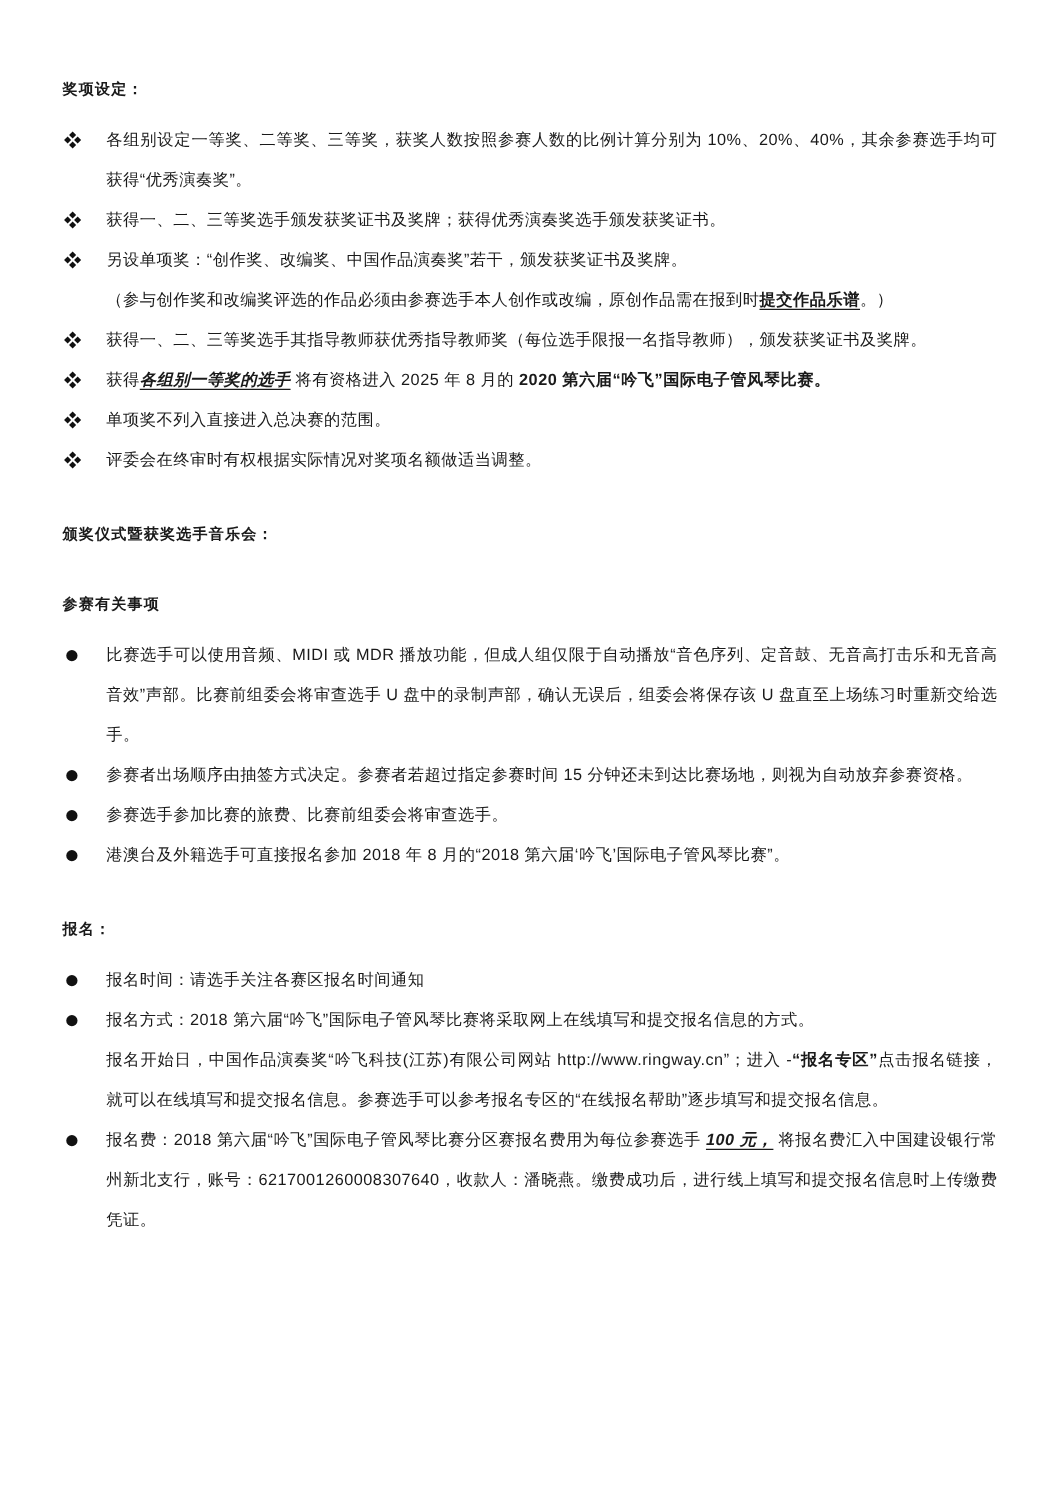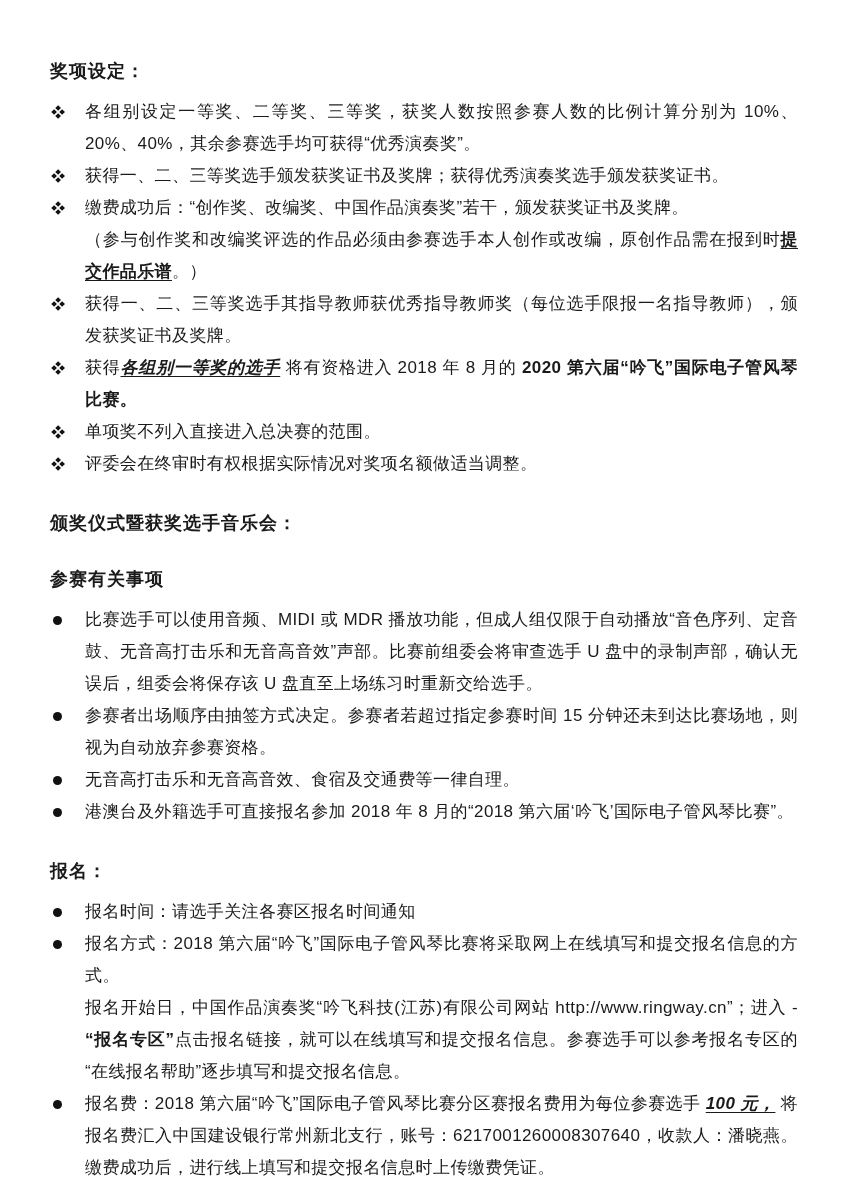--- a/index.html
+++ b/index.html
@@ -10,29 +10,29 @@
   }
   .page {
     width: 848px;
     min-height: 1200px;
     margin: 0 auto;
     background: #ffffff;
     padding: 58px 50px 60px 50px;
   }
   .heading {
     font-weight: bold;
-    font-size: 18px;
+    font-size: 12px;
     line-height: 26px;
     letter-spacing: 1px;
     margin: 30px 0 12px 0;
   }
   section:first-child .heading { margin-top: 0; }
   .item {
     position: relative;
-    font-size: 17px;
+    font-size: 13px;
     line-height: 32px;
     letter-spacing: 0.4px;
     text-align: justify;
   }
   .item.bulleted { padding-left: 35px; }
   .item.indent   { padding-left: 35px; }
   .item.flush    { padding-left: 0; }
   .bullet {
     position: absolute;
     left: 2px;
@@ -85,55 +85,55 @@
             <i class="dm d1"></i>
             <i class="dm d2"></i>
             <i class="dm d3"></i>
             <i class="dm d4"></i>
           </span><span><span>获得一、二、三等奖选手颁发获奖证书及奖牌；获得优秀演奏奖选手颁发获奖证书。</span></span></div>
         <div class="item bulleted"><span class="bullet diamond">
             <i class="dm d1"></i>
             <i class="dm d2"></i>
             <i class="dm d3"></i>
             <i class="dm d4"></i>
-          </span><span><span>缴费成功后：“创作奖、改编奖、中国作品演奏奖”若干，颁发获奖证书及奖牌。</span></span></div>
+          </span><span><span>另设单项奖：“创作奖、改编奖、中国作品演奏奖”若干，颁发获奖证书及奖牌。</span></span></div>
         <div class="item indent"><span><span>（参与创作奖和改编奖评选的作品必须由参赛选手本人创作或改编，原创作品需在报到时</span><span class="b u">提交作品乐谱</span><span>。）</span></span></div>
         <div class="item bulleted"><span class="bullet diamond">
             <i class="dm d1"></i>
             <i class="dm d2"></i>
             <i class="dm d3"></i>
             <i class="dm d4"></i>
           </span><span><span>获得一、二、三等奖选手其指导教师获优秀指导教师奖（每位选手限报一名指导教师），颁发获奖证书及奖牌。</span></span></div>
         <div class="item bulleted"><span class="bullet diamond">
             <i class="dm d1"></i>
             <i class="dm d2"></i>
             <i class="dm d3"></i>
             <i class="dm d4"></i>
-          </span><span><span>获得</span><span class="b i u">各组别一等奖的选手</span><span> 将有资格进入 2018 年 8 月的 </span><span class="b">2020 第六届“吟飞”国际电子管风琴比赛。</span></span></div>
+          </span><span><span>获得</span><span class="b i u">各组别一等奖的选手</span><span> 将有资格进入 2025 年 8 月的 </span><span class="b">2020 第六届“吟飞”国际电子管风琴比赛。</span></span></div>
         <div class="item bulleted"><span class="bullet diamond">
             <i class="dm d1"></i>
             <i class="dm d2"></i>
             <i class="dm d3"></i>
             <i class="dm d4"></i>
           </span><span><span>单项奖不列入直接进入总决赛的范围。</span></span></div>
         <div class="item bulleted"><span class="bullet diamond">
             <i class="dm d1"></i>
             <i class="dm d2"></i>
             <i class="dm d3"></i>
             <i class="dm d4"></i>
           </span><span><span>评委会在终审时有权根据实际情况对奖项名额做适当调整。</span></span></div>
       </section>
       <section>
         <div class="heading">颁奖仪式暨获奖选手音乐会：</div>
       </section>
       <section>
         <div class="heading">参赛有关事项</div>
         <div class="item bulleted"><span class="bullet circle"></span><span><span>比赛选手可以使用音频、MIDI 或 MDR 播放功能，但成人组仅限于自动播放“音色序列、定音鼓、无音高打击乐和无音高音效”声部。比赛前组委会将审查选手 U 盘中的录制声部，确认无误后，组委会将保存该 U 盘直至上场练习时重新交给选手。</span></span></div>
         <div class="item bulleted"><span class="bullet circle"></span><span><span>参赛者出场顺序由抽签方式决定。参赛者若超过指定参赛时间 15 分钟还未到达比赛场地，则视为自动放弃参赛资格。</span></span></div>
-        <div class="item bulleted"><span class="bullet circle"></span><span><span>无音高打击乐和无音高音效、食宿及交通费等一律自理。</span></span></div>
+        <div class="item bulleted"><span class="bullet circle"></span><span><span>参赛选手参加比赛的旅费、比赛前组委会将审查选手。</span></span></div>
         <div class="item bulleted"><span class="bullet circle"></span><span><span>港澳台及外籍选手可直接报名参加 2018 年 8 月的“2018 第六届‘吟飞’国际电子管风琴比赛”。</span></span></div>
       </section>
       <section>
         <div class="heading">报名：</div>
         <div class="item bulleted"><span class="bullet circle"></span><span><span>报名时间：请选手关注各赛区报名时间通知</span></span></div>
         <div class="item bulleted"><span class="bullet circle"></span><span><span>报名方式：2018 第六届“吟飞”国际电子管风琴比赛将采取网上在线填写和提交报名信息的方式。</span></span></div>
         <div class="item indent"><span><span>报名开始日，中国作品演奏奖“吟飞科技(江苏)有限公司网站 http://www.ringway.cn”；进入 -</span><span class="b">“报名专区”</span><span>点击报名链接，就可以在线填写和提交报名信息。参赛选手可以参考报名专区的“在线报名帮助”逐步填写和提交报名信息。</span></span></div>
         <div class="item bulleted"><span class="bullet circle"></span><span><span>报名费：2018 第六届“吟飞”国际电子管风琴比赛分区赛报名费用为每位参赛选手 </span><span class="b i u">100 元，</span><span> 将报名费汇入中国建设银行常州新北支行，账号：6217001260008307640，收款人：潘晓燕。缴费成功后，进行线上填写和提交报名信息时上传缴费凭证。</span></span></div>
       </section>
     </div>

